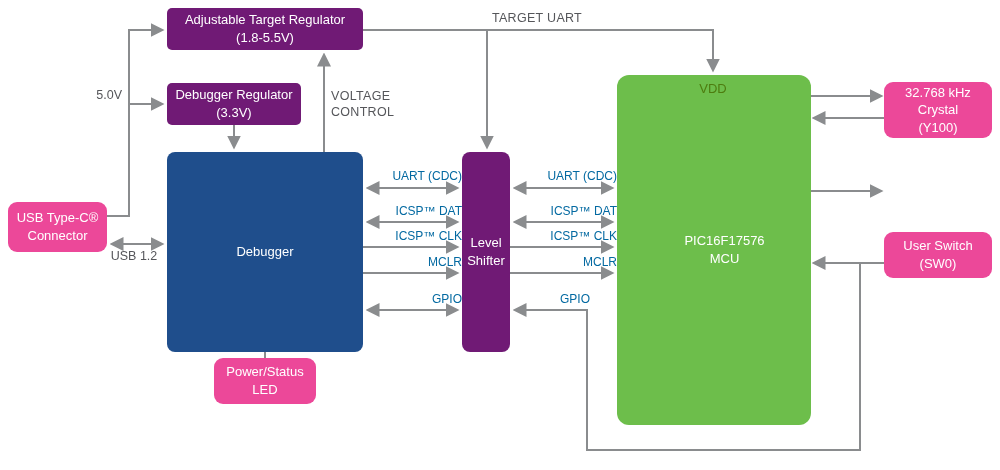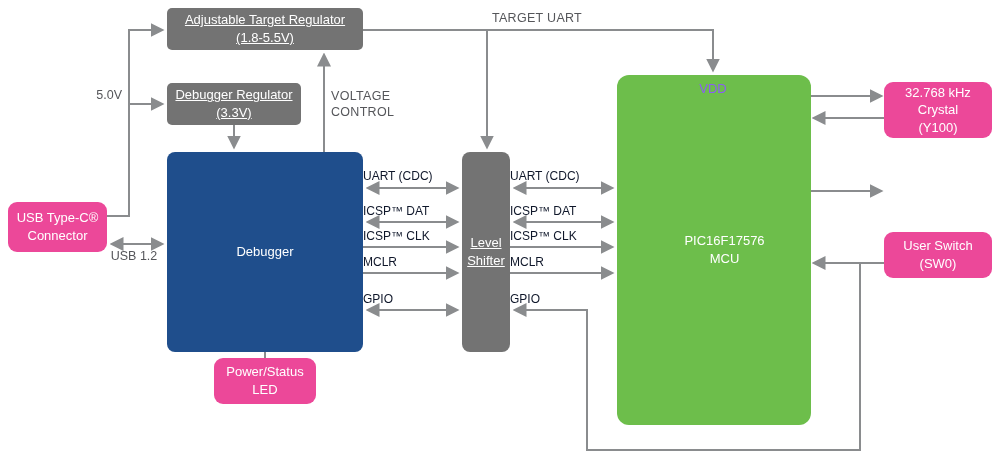--- a/index.html
+++ b/index.html
@@ -12,33 +12,33 @@
   }
   .wires{position:absolute;left:0;top:0;z-index:1;}
   .block{
     position:absolute;z-index:2;
     display:flex;align-items:center;justify-content:center;
     color:#ffffff;text-align:center;
     font-size:13px;line-height:1.35;
     white-space:pre-line;
     box-sizing:border-box;
   }
-  .red{background:#737373;border-radius:5px;text-decoration:underline;}
+  .red{background:#701a75;border-radius:5px;}
   .orange{background:#ec4899;border-radius:9px;}
   .blue{background:#1f4e8c;border-radius:8px;}
   .green{background:#6dbe4b;border-radius:12px;}
   .lbl{
     position:absolute;z-index:3;
     color:#55565a;font-size:12.5px;line-height:1.3;
     white-space:pre-line;
   }
   .center{text-align:center;}
   .right{text-align:right;}
-  .sig{position:absolute;z-index:3;color:#0f172a;font-size:12px;text-align:left;}
-  .vddlbl{position:absolute;z-index:3;color:#8b5cf6;font-size:13px;text-align:center;}
+  .sig{position:absolute;z-index:3;color:#0369a1;font-size:12px;text-align:right;}
+  .vddlbl{position:absolute;z-index:3;color:#4d7c0f;font-size:13px;text-align:center;}
 </style>
 </head>
 <body>
 
 <div class="canvas">
 
   <svg class="wires" width="1000" height="470">
     <defs>
       <marker id="arr" viewBox="0 0 8 8" refX="6" refY="4" markerWidth="7" markerHeight="7" orient="auto-start-reverse">
         <path d="M0,0 L8,4 L0,8 Z" fill="#8a8c8e"></path>

